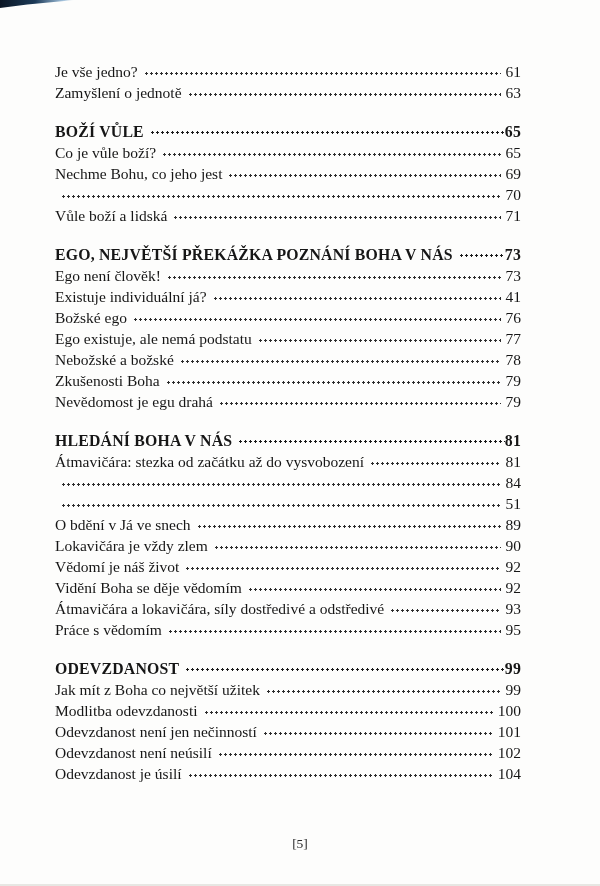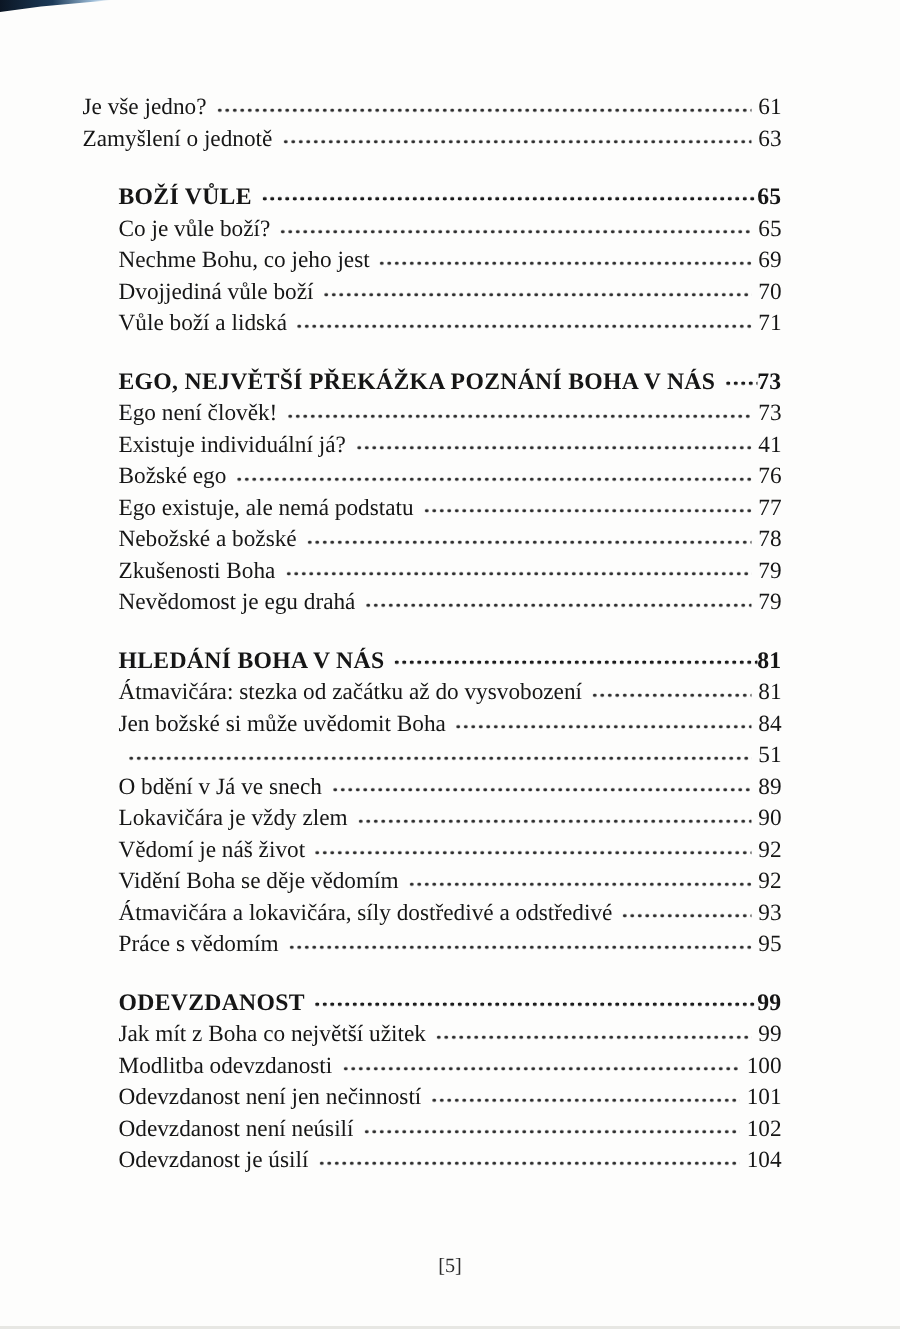--- a/index.html
+++ b/index.html
@@ -22,21 +22,21 @@
     position: absolute; top: 0; left: 0;
     width: 78px; height: 8px;
     background: linear-gradient(to right, #0b1624 0%, #1c3a58 45%, #9dbdd8 80%, transparent 95%);
     clip-path: polygon(0 0, 96% 0, 35% 55%, 0 100%);
   }
   .toc {
     position: absolute;
     top: 61px; left: 55px; right: 79px;
   }
   .toc-section { margin: 0; padding: 0; }
-  .toc-section + .toc-section { margin-top: 18px; margin-left: 24px; }
+  .toc-section + .toc-section { margin-top: 18px; }
   .toc-row {
     display: flex;
     align-items: center;
     font-size: 15.5px;
     line-height: 21px;
     white-space: nowrap;
   }
   .toc-row .t-title { flex: 0 0 auto; }
   .toc-row .pagenum { flex: 0 0 auto; }
   .leader {
@@ -101,21 +101,20 @@
   </div>
 
 
   <div class="toc-row entry">
     <span class="t-title">Nechme Bohu, co jeho jest</span>
     <span class="leader"></span>
     <span class="pagenum">69</span>
   </div>
 
   <div class="toc-row entry">
-    <span class="t-title">Dvojjediná vůle boží</span>
     <span class="leader"></span>
     <span class="pagenum">70</span>
   </div>
 
   <div class="toc-row entry">
     <span class="t-title">Vůle boží a lidská</span>
     <span class="leader"></span>
     <span class="pagenum">71</span>
   </div>
 </section>
@@ -177,21 +176,20 @@
       <span class="pagenum">81</span>
     </div>
 
   <div class="toc-row entry">
     <span class="t-title">Átmavičára: stezka od začátku až do vysvobození</span>
     <span class="leader"></span>
     <span class="pagenum">81</span>
   </div>
 
   <div class="toc-row entry">
-    <span class="t-title">Jen božské si může uvědomit Boha</span>
     <span class="leader"></span>
     <span class="pagenum">84</span>
   </div>
 
   <div class="toc-row entry">
     <span class="leader"></span>
     <span class="pagenum">51</span>
   </div>
 
   <div class="toc-row entry">

